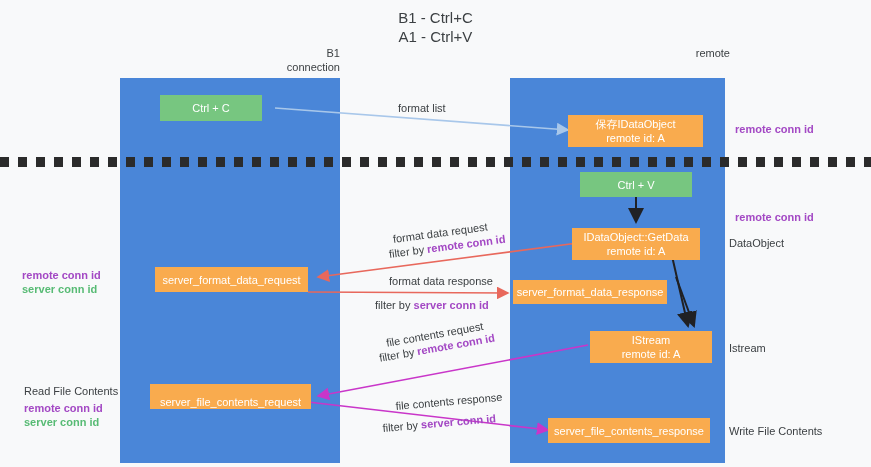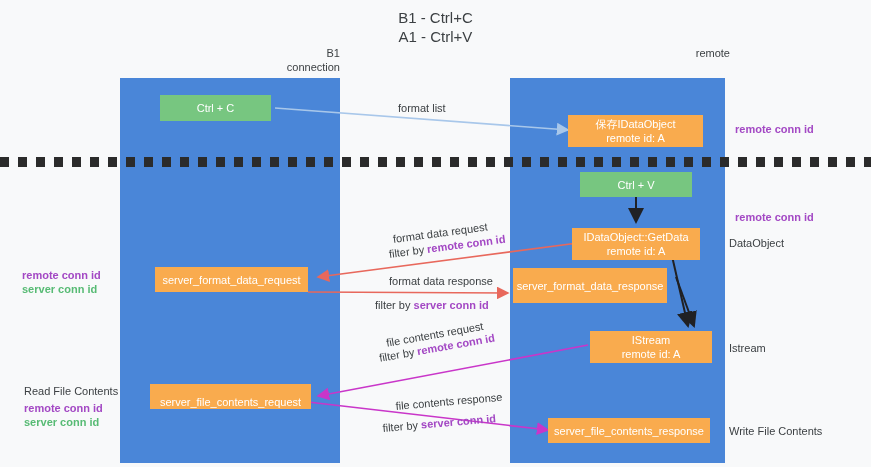--- a/index.html
+++ b/index.html
@@ -163,21 +163,21 @@
 
     <g>
       <path d="M588,345 L318,396" stroke="#c936c9" stroke-width="1.6" fill="none" marker-end="url(#ah-magenta)"></path>
     </g>
 
     <g>
       <path d="M308,402 L548,430" stroke="#c936c9" stroke-width="1.6" fill="none" marker-end="url(#ah-magenta)"></path>
     </g>
   </svg>
 
-  <div class="node green" style="left:160px; top:95px; width:111px; height:26px;">
+  <div class="node green" style="left:160px; top:95px; width:102px; height:26px;">
     <span>Ctrl + C</span>
   </div>
 
   <div class="node orange" style="left:568px; top:115px; width:135px; height:32px;">
     <span>保存IDataObject</span>
     <span>remote id: A</span>
   </div>
 
   <div class="node green" style="left:580px; top:172px; width:112px; height:25px;">
     <span>Ctrl + V</span>
@@ -185,21 +185,21 @@
 
   <div class="node orange" style="left:572px; top:228px; width:128px; height:32px;">
     <span>IDataObject::GetData</span>
     <span>remote id: A</span>
   </div>
 
   <div class="node orange" style="left:155px; top:267px; width:153px; height:25px;">
     <span>server_format_data_request</span>
   </div>
 
-  <div class="node orange" style="left:513px; top:268px; width:154px; height:35px;">
+  <div class="node orange" style="left:513px; top:280px; width:154px; height:24px;">
     <span>server_format_data_response</span>
   </div>
 
   <div class="node orange" style="left:590px; top:331px; width:122px; height:32px;">
     <span>IStream</span>
     <span>remote id: A</span>
   </div>
 
   <div class="node orange" style="left:150px; top:384px; width:161px; height:25px;justify-content:flex-end;">
     <span>server_file_contents_request</span>

